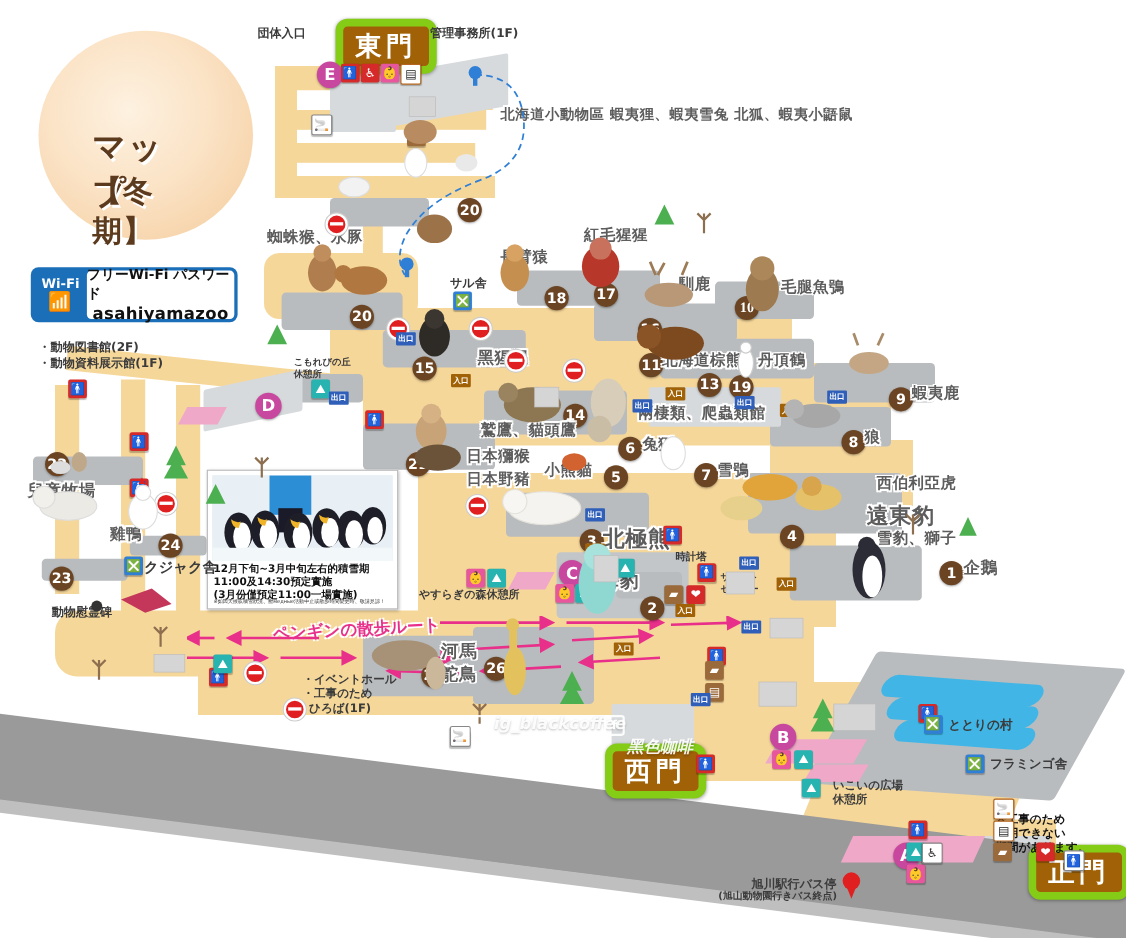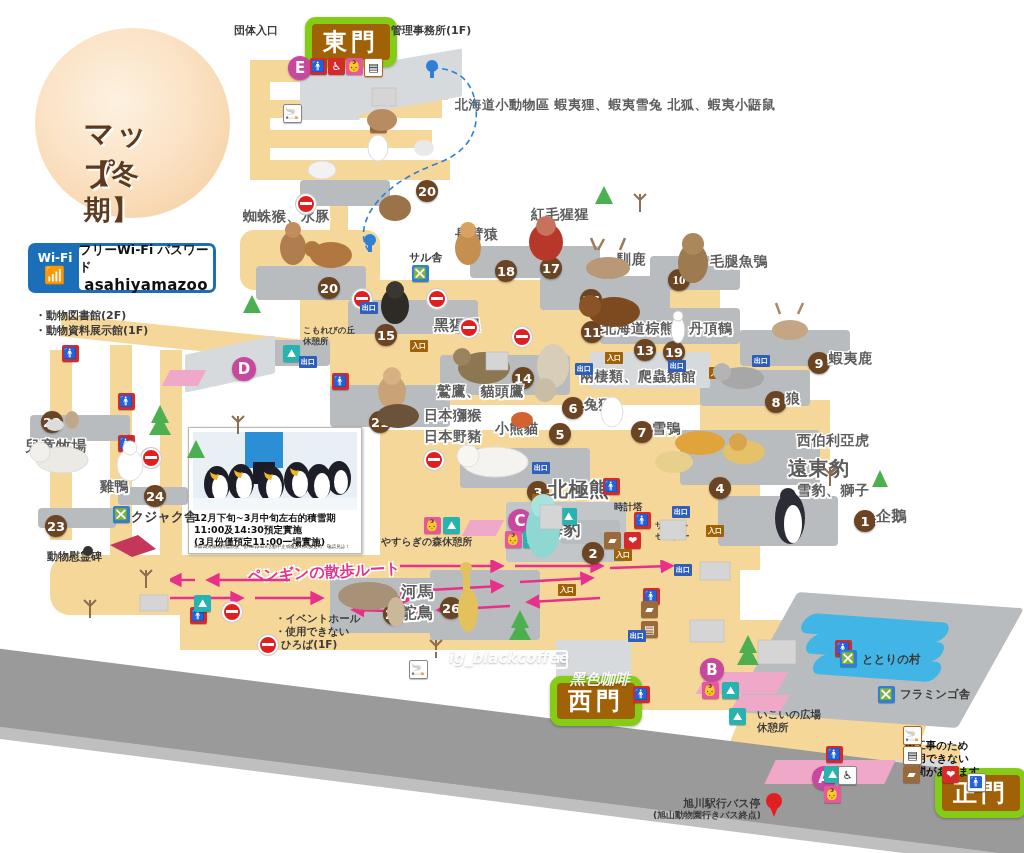--- a/index.html
+++ b/index.html
@@ -217,25 +217,25 @@
   </div>
 
   <div class="gate" style="left:305px;top:17px;width:78px;height:36px;">東門</div>
   <div class="gate" style="left:550px;top:676px;width:78px;height:36px;">西門</div>
   <div class="gate" style="left:935px;top:768px;width:78px;height:36px;">正門</div>
 
   <div class="lbl-jp" style="left:234px;top:24px;font-size:11px;">団体入口</div>
   <div class="lbl-jp" style="left:391px;top:24px;font-size:11px;">管理事務所(1F)</div>
   <div class="lbl-jp" style="left:35px;top:309px;font-size:11px;">・動物図書館(2F)</div>
   <div class="lbl-jp" style="left:35px;top:324px;font-size:11px;">・動物資料展示館(1F)</div>
-  <div class="lbl-jp" style="left:267px;top:325px;font-size:8.5px;margin-left:36px;">こもれびの丘
+  <div class="lbl-jp" style="left:267px;top:325px;font-size:8.5px;">こもれびの丘
 休憩所</div>
   <div class="lbl-jp" style="left:381px;top:536px;font-size:10px;">やすらぎの森休憩所</div>
   <div class="lbl-jp" style="left:275px;top:612px;font-size:10.5px;">・イベントホール</div>
-  <div class="lbl-jp" style="left:275px;top:625px;font-size:10.5px;">・使用できない</div>
+  <div class="lbl-jp" style="left:275px;top:625px;font-size:10.5px;">・工事のため</div>
   <div class="lbl-jp" style="left:281px;top:638px;font-size:10.5px;">ひろば(1F)</div>
   <div class="lbl-jp" style="left:757px;top:708px;font-size:10.5px;">いこいの広場
 休憩所</div>
   <div class="lbl-jp" style="left:655px;top:520px;font-size:8.5px;text-align:center;">サポート
 センター</div>
   <div class="lbl-jp" style="left:614px;top:501px;font-size:9.5px;">時計塔</div>
   <div class="lbl-jp" style="left:409px;top:251px;font-size:11px;">サル舎</div>
   <div class="lbl-jp" style="left:131px;top:509px;font-size:13px;">クジャク舎</div>
   <div class="lbl-jp" style="left:47px;top:550px;font-size:11px;">動物慰霊碑</div>
   <div class="lbl-jp" style="left:862px;top:652px;font-size:11.5px;">ととりの村</div>

